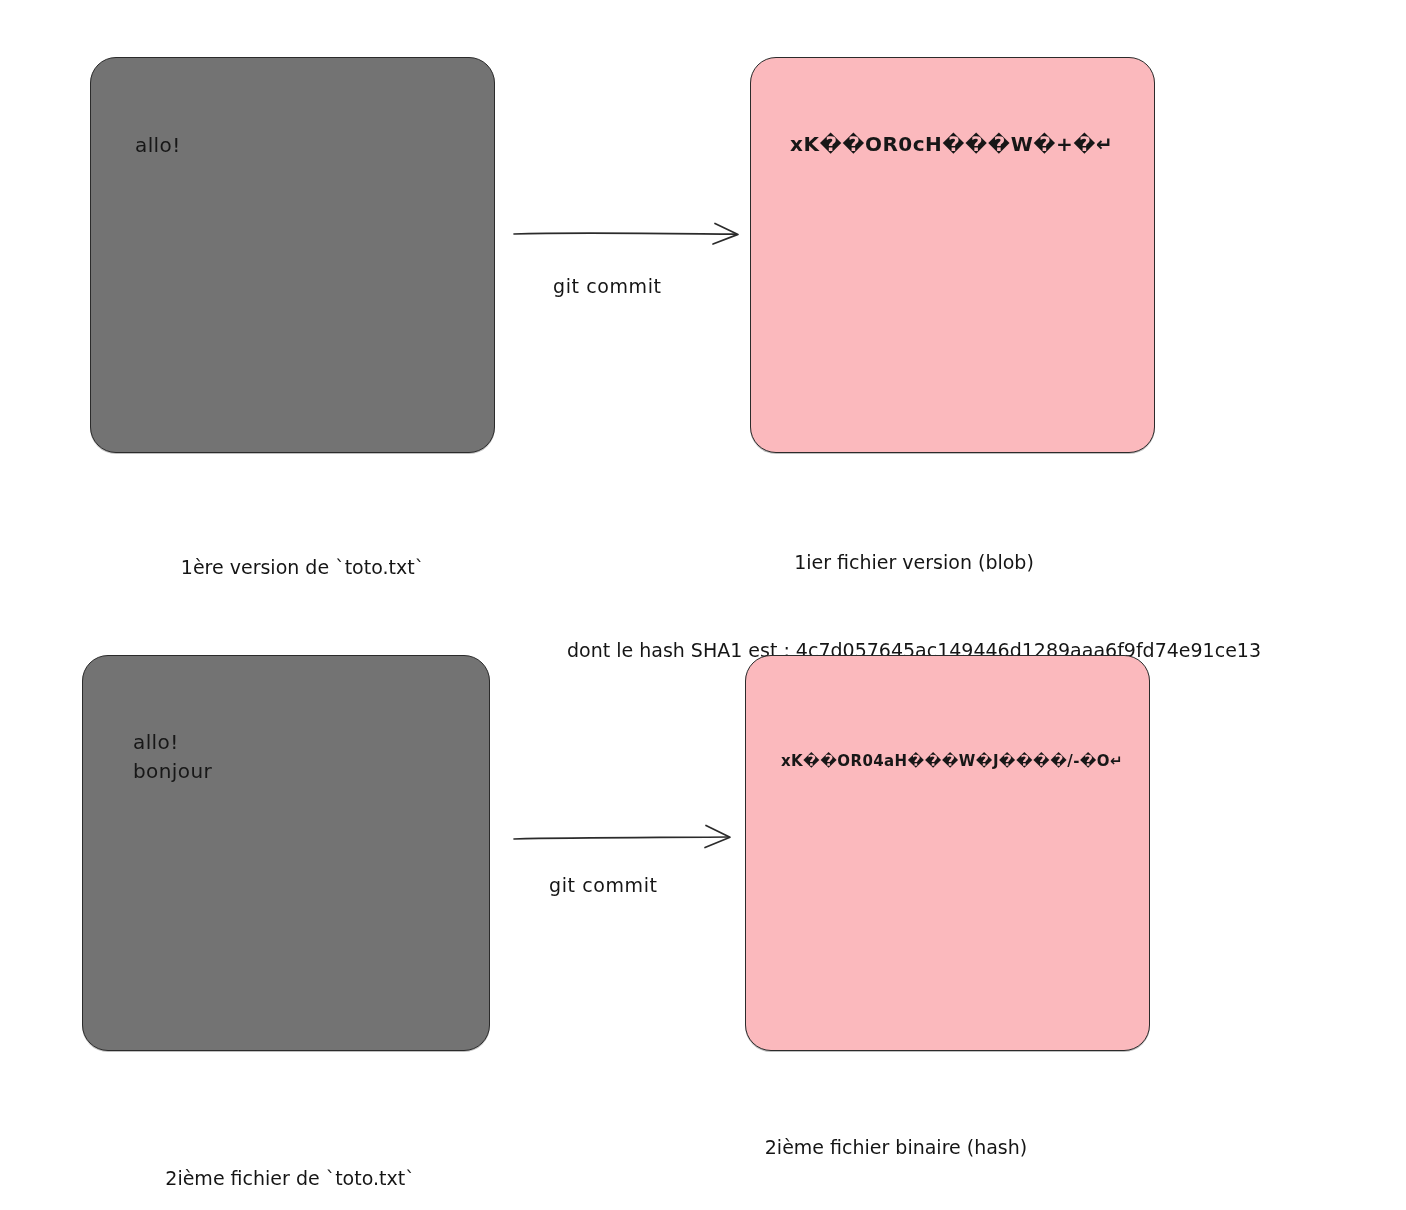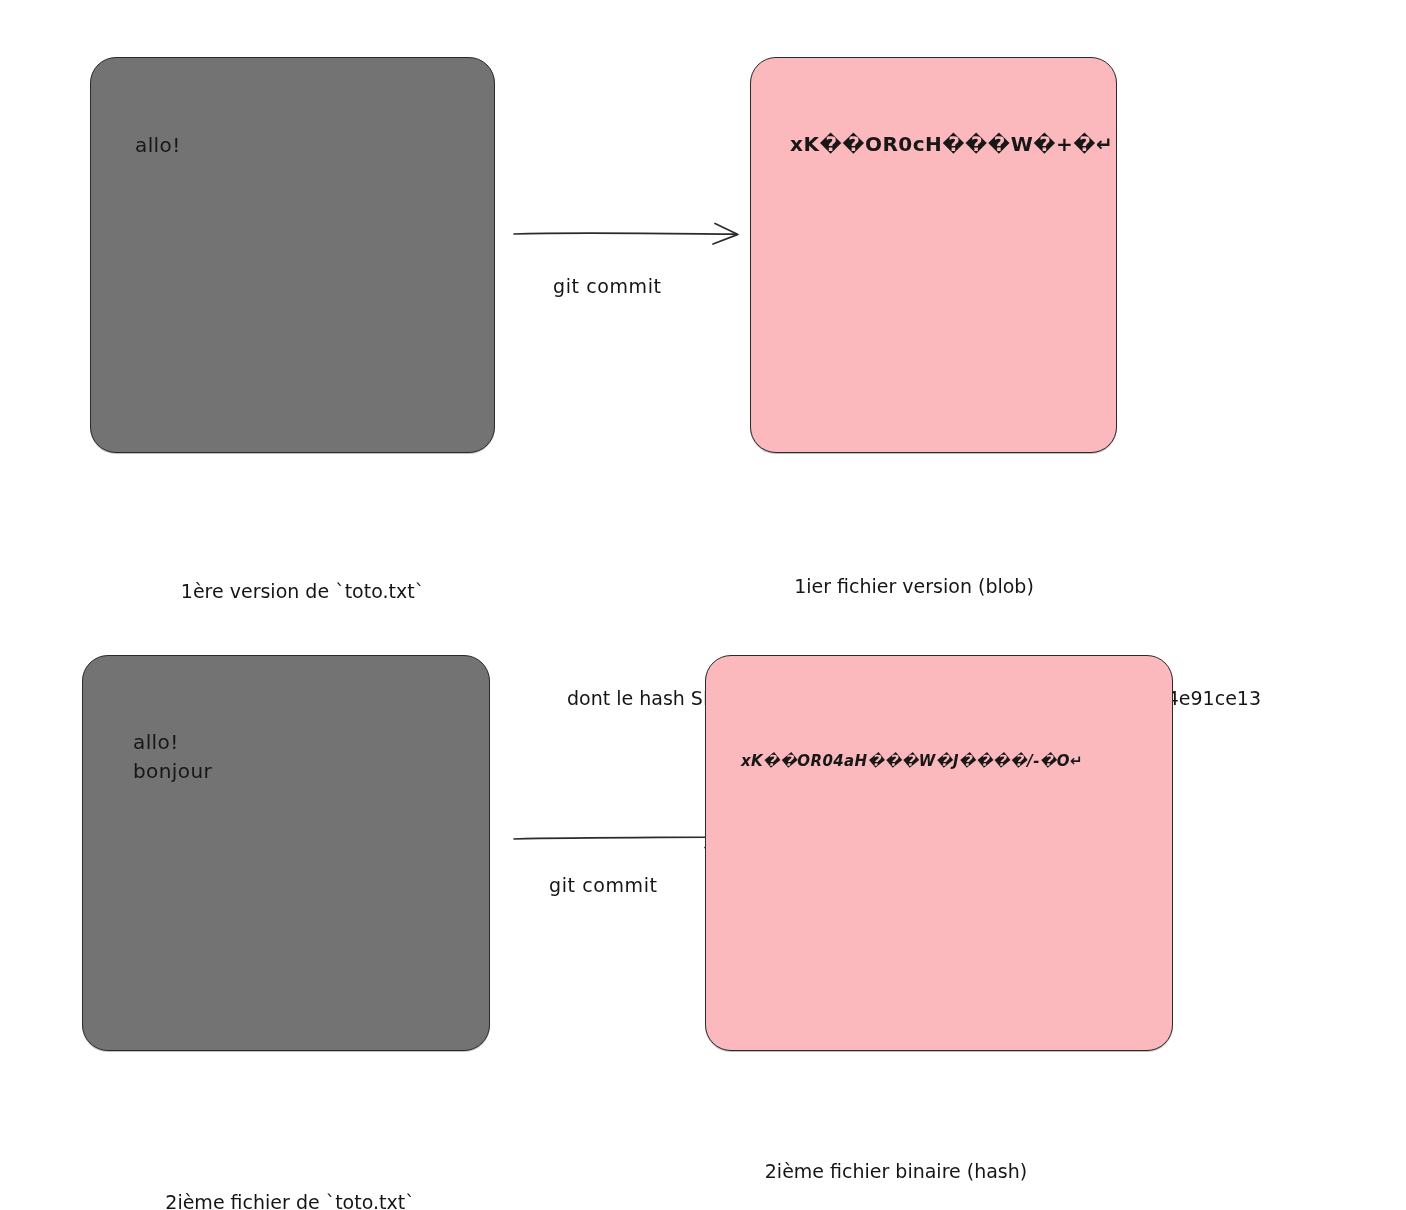--- a/index.html
+++ b/index.html
@@ -55,21 +55,21 @@
   
   .caption {
     position: absolute;
     text-align: center;
     font-family: "DejaVu Sans", sans-serif;
     font-size: 19px;
     line-height: 1.55;
     color: #151515;
     white-space: pre;
   }
-  .caption .line { display: block; margin-top: 24px; }
+  .caption .line { display: block; }
 
   
   .arrow-wrap {
     position: absolute;
   }
   .arrow-label {
     position: absolute;
     font-family: "DejaVu Sans", sans-serif;
     font-size: 19px;
     color: #151515;
@@ -87,21 +87,21 @@
 </div>
 
 <div class="arrow-wrap" style="left:512px; top:218px; width:228px; height:30px;">
   <svg width="228" height="30" viewBox="0 0 228 30" aria-hidden="true">
     <path d="M2 16 C 60 14.2, 140 15.4, 224 16.2" fill="none" stroke="#2b2b2b" stroke-width="1.7" stroke-linecap="round"></path>
     <path d="M203 5.5 L 226 16.4 L 201 26" fill="none" stroke="#2b2b2b" stroke-width="1.7" stroke-linecap="round" stroke-linejoin="round"></path>
   </svg>
 </div>
 <div class="arrow-label" style="left:553px; top:275px;">git commit</div>
 
-<div class="box pink" style="left:750px; top:57px; width:367px; height:396px;">
+<div class="box pink" style="left:750px; top:57px; width:405px; height:396px;">
   <div class="box-text binary-text binary-1" style="left:39px; top:72px;">xK��OR0cH���W�+�↵</div>
 </div>
 
 <div class="caption" style="left:110px; top:494px; width:385px;">
   <span class="line">1ère version de `toto.txt`</span>
 </div>
 
 <div class="caption" style="left:464px; top:489px; width:900px;">
   <span class="line">1ier fichier version (blob)</span>
   <span class="line">dont le hash SHA1 est : 4c7d057645ac149446d1289aaa6f9fd74e91ce13</span>
@@ -113,21 +113,21 @@
 </div>
 
 <div class="arrow-wrap" style="left:512px; top:822px; width:220px; height:30px;">
   <svg width="220" height="30" viewBox="0 0 220 30" aria-hidden="true">
     <path d="M2 17 C 62 15.4, 140 15.6, 216 15.0" fill="none" stroke="#2b2b2b" stroke-width="1.7" stroke-linecap="round"></path>
     <path d="M194 3.5 L 218 15.2 L 193 25.5" fill="none" stroke="#2b2b2b" stroke-width="1.7" stroke-linecap="round" stroke-linejoin="round"></path>
   </svg>
 </div>
 <div class="arrow-label" style="left:549px; top:874px;">git commit</div>
 
-<div class="box pink" style="left:705px; top:655px; width:468px; height:396px;font-style:italic;">
+<div class="box pink" style="left:745px; top:655px; width:405px; height:396px;">
   <div class="box-text binary-text binary-2" style="left:35px; top:95px;">xK��OR04aH���W�J����/-�O↵</div>
 </div>
 
 <div class="caption" style="left:90px; top:1105px; width:400px;">
   <span class="line">2ième fichier de `toto.txt`</span>
 </div>
 
 <div class="caption" style="left:446px; top:1074px; width:900px;">
   <span class="line">2ième fichier binaire (hash)</span>
   

